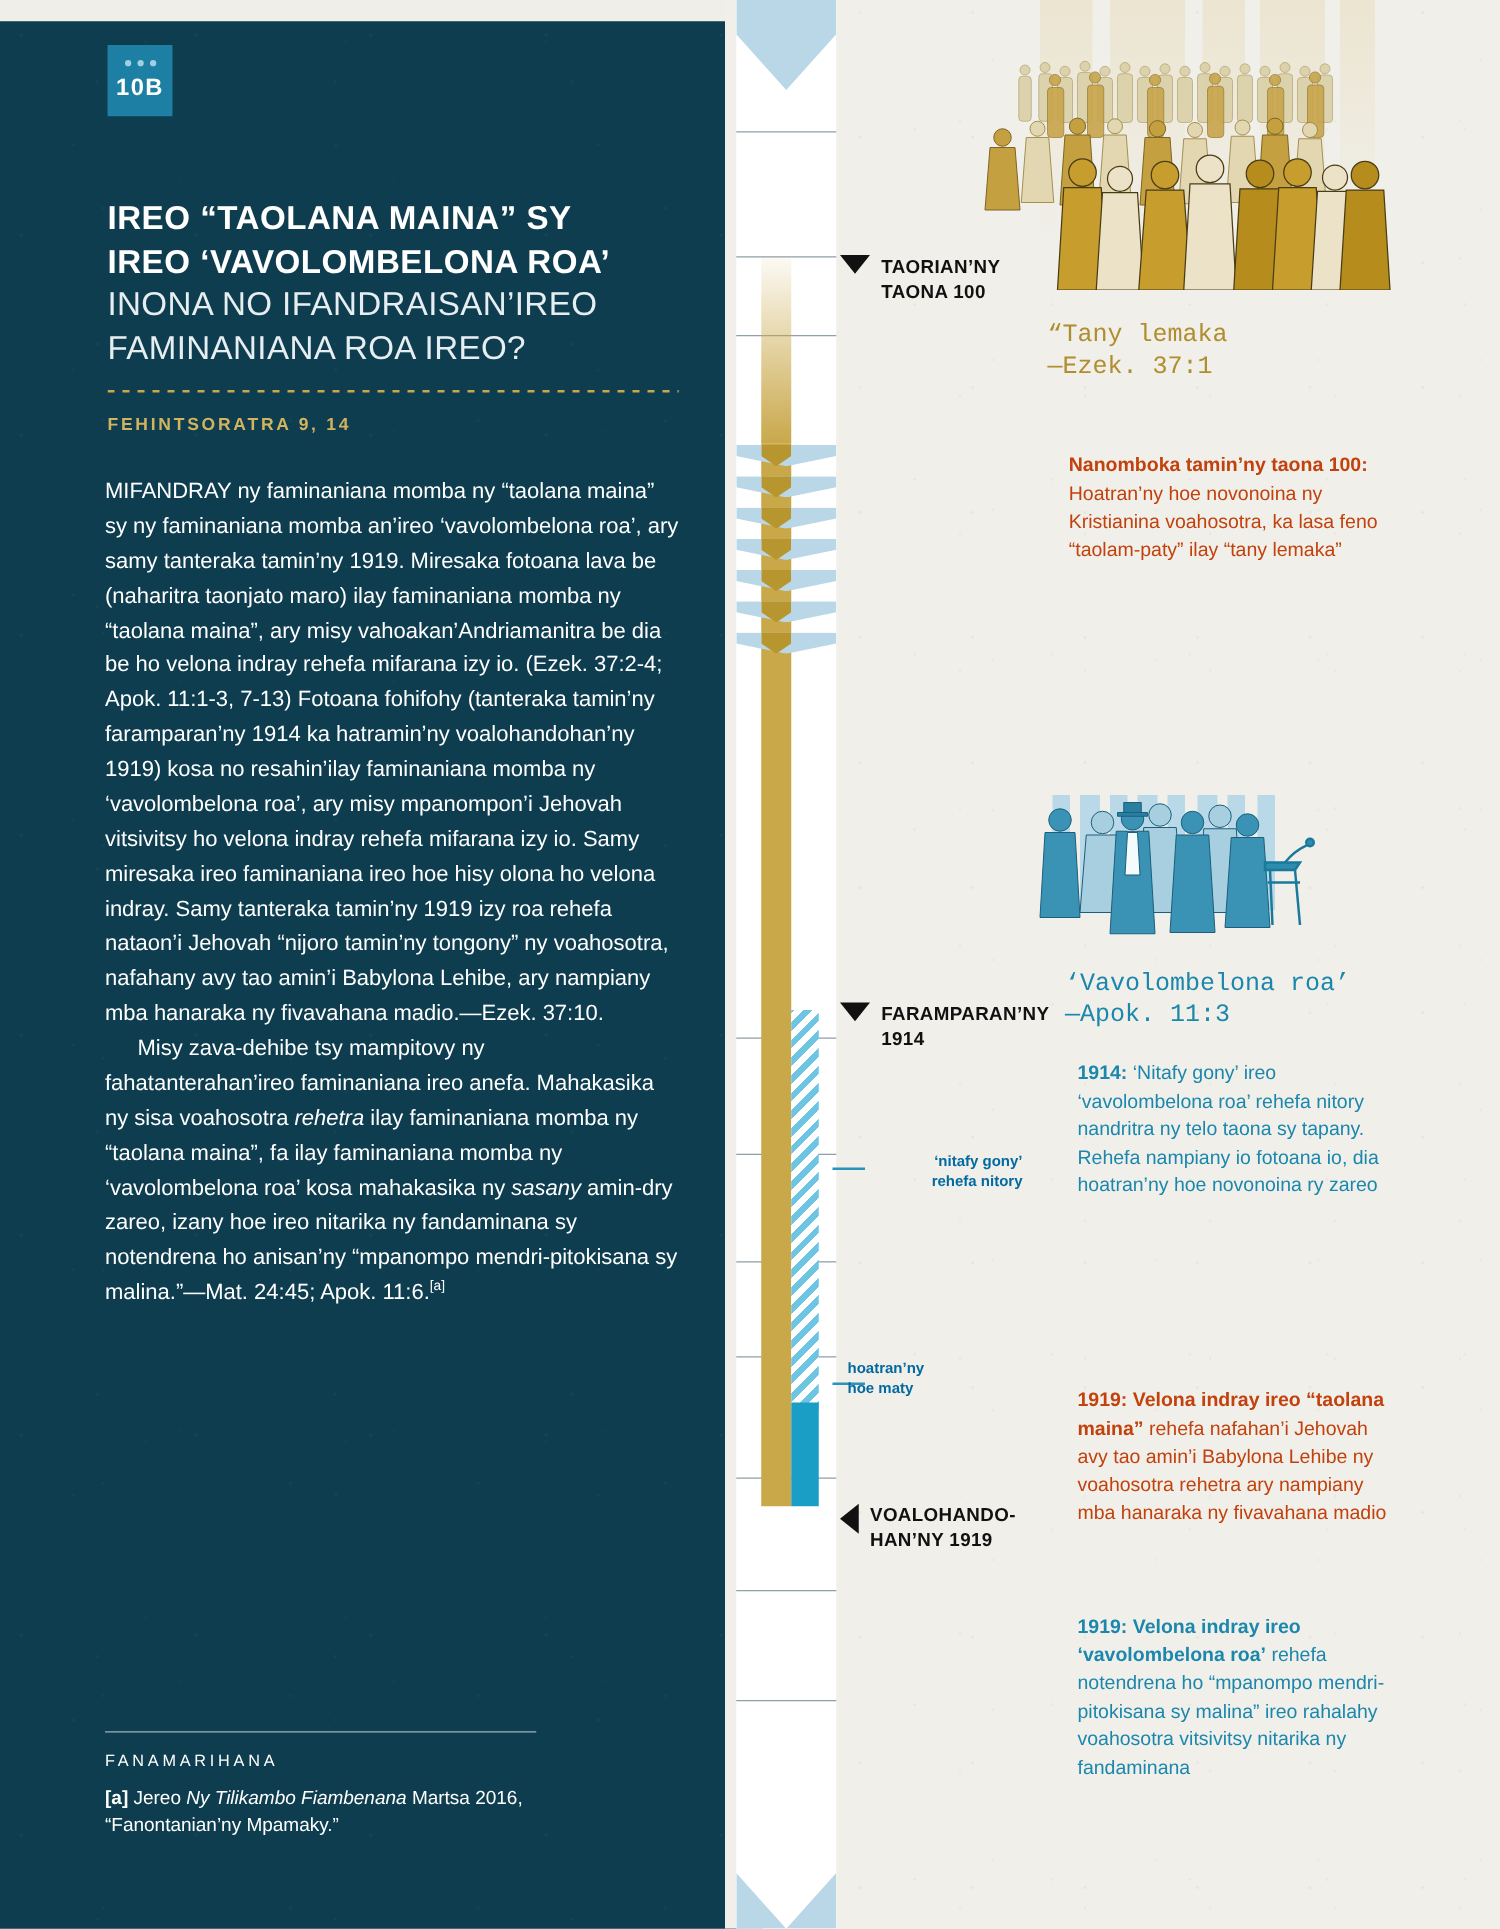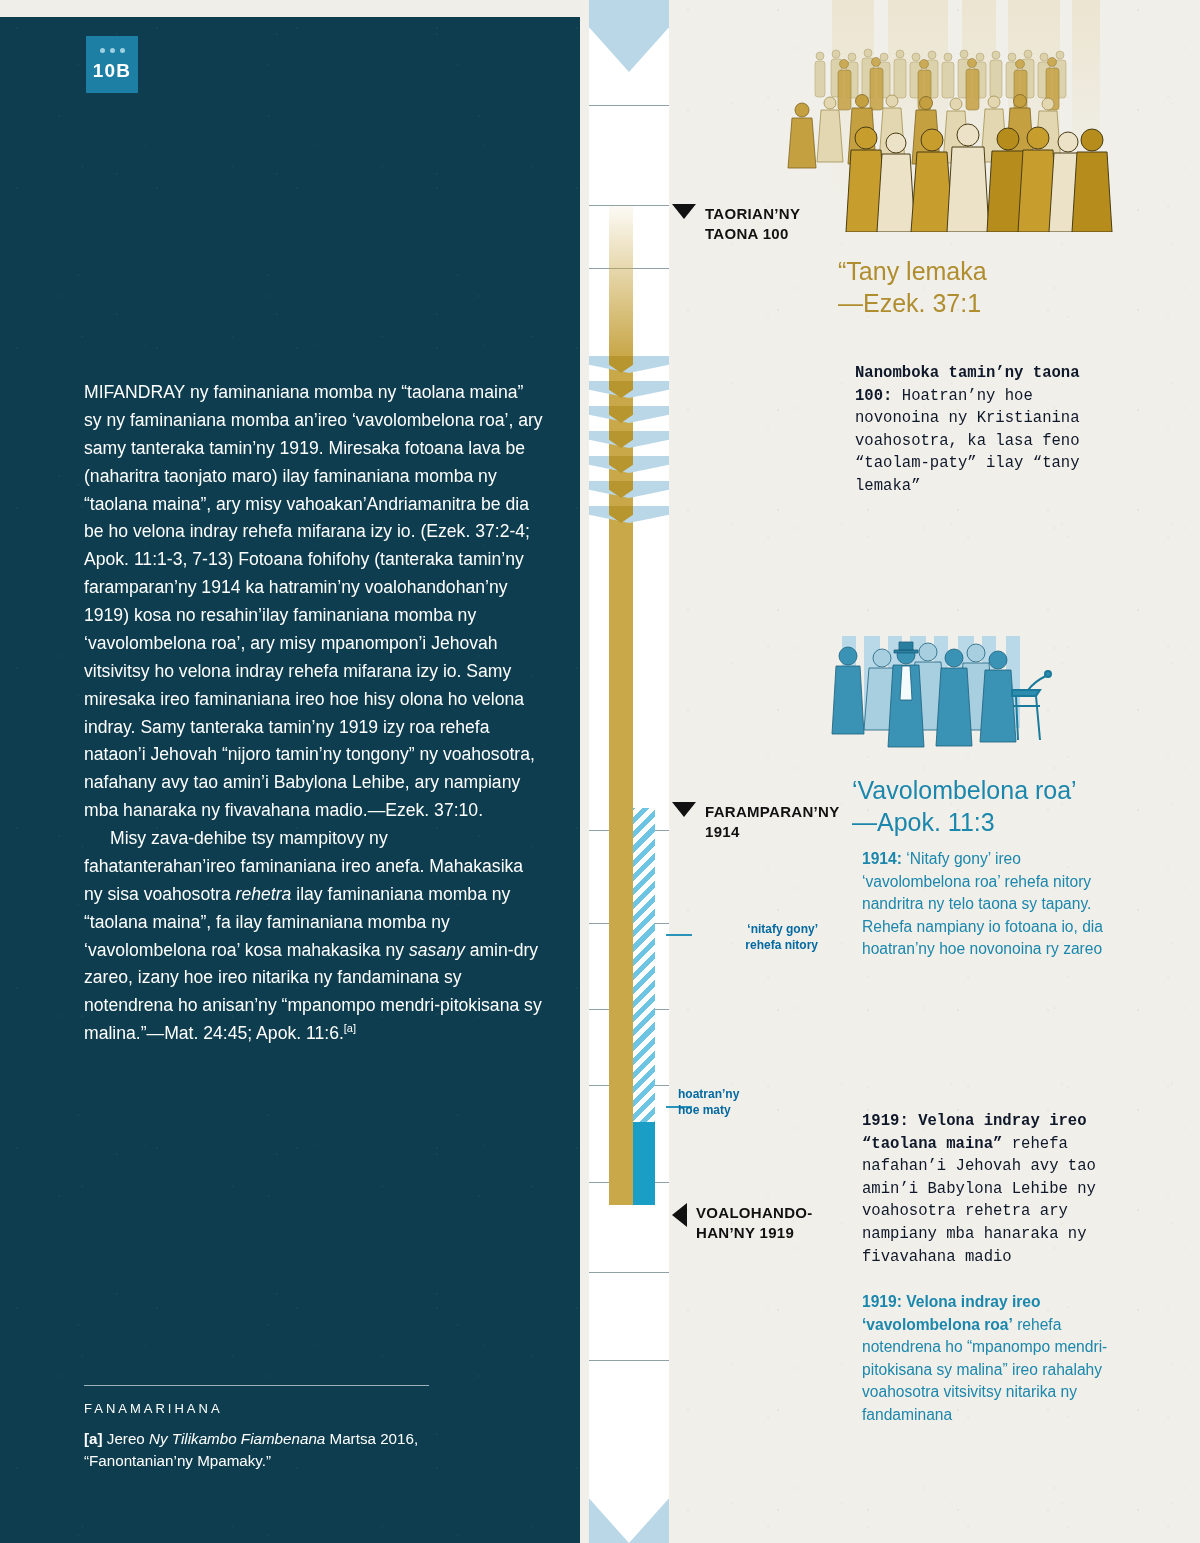--- a/index.html
+++ b/index.html
@@ -162,28 +162,28 @@
     position: absolute; height: 2px; background: #2a93ba;
   }
   .side-note {
     position: absolute; color: #0369a1;
     font-size: 12px; font-weight: bold; line-height: 1.32;
     text-align: right;
   }
 
   
   .callout-serif {
-    position: absolute; font-family: Liberation Sans, sans-serif;
-    font-size: 25px; line-height: 1.26;
+    position: absolute; font-family: Liberation Mono, monospace;
+    font-size: 20px; line-height: 1.26;
   }
   .callout-serif.gold { color: #b08d2e; }
   .callout-serif.blue { color: #1b87ad; }
 
   .note-block { position: absolute; font-size: 15.6px; line-height: 1.45; width: 255px; }
-  .note-block.gold { color: #0f172a; font-family: Liberation Mono, monospace; }
+  .note-block.gold { color: #c2410c; }
   .note-block.blue { color: #1b87ad; }
   .note-block b { font-weight: bold; }
 
   
   #illo-crowd { position: absolute; left: 780px; top: 0; width: 400px; height: 232px; }
   #illo-men   { position: absolute; left: 820px; top: 628px; width: 250px; height: 140px; }
 </style>
 </head>
 <body>
 
@@ -191,20 +191,28 @@
 
   <div id="page-tab">
     <span class="dots">
         <i></i>
         <i></i>
         <i></i>
       </span>
     <span class="num">10B</span>
   </div>
 
+  <div id="title-block">
+    <div class="title-main">IREO “TAOLANA MAINA” SY</div>
+    <div class="title-main">IREO ‘VAVOLOMBELONA ROA’</div>
+    <div class="title-sub">INONA NO IFANDRAISAN’IREO</div>
+    <div class="title-sub">FAMINANIANA ROA IREO?</div>
+    <div class="dashed-rule"></div>
+    <div class="scripture-ref">FEHINTSORATRA 9, 14</div>
+  </div>
 
   <div id="body-text">
     <p>MIFANDRAY ny faminaniana momba ny “taolana maina” sy ny faminaniana momba an’ireo ‘vavolombelona roa’, ary samy tanteraka tamin’ny 1919. Miresaka fotoana lava be (naharitra taonjato maro) ilay faminaniana momba ny “taolana maina”, ary misy vahoakan’Andriamanitra be dia be ho velona indray rehefa mifarana izy io. (Ezek. 37:2-4; Apok. 11:1-3, 7-13) Fotoana fohifohy (tanteraka tamin’ny faramparan’ny 1914 ka hatramin’ny voalohandohan’ny 1919) kosa no resahin’ilay faminaniana momba ny ‘vavolombelona roa’, ary misy mpanompon’i Jehovah vitsivitsy ho velona indray rehefa mifarana izy io. Samy miresaka ireo faminaniana ireo hoe hisy olona ho velona indray. Samy tanteraka tamin’ny 1919 izy roa rehefa nataon’i Jehovah “nijoro tamin’ny tongony” ny voahosotra, nafahany avy tao amin’i Babylona Lehibe, ary nampiany mba hanaraka ny fivavahana madio.—Ezek. 37:10.</p>
     <p><span>Misy zava-dehibe tsy mampitovy ny fahatanterahan’ireo faminaniana ireo anefa. Mahakasika ny sisa voahosotra </span><i>rehetra</i><span> ilay faminaniana momba ny “taolana maina”, fa ilay faminaniana momba ny ‘vavolombelona roa’ kosa mahakasika ny </span><i>sasany</i><span> amin-dry zareo, izany hoe ireo nitarika ny fandaminana sy notendrena ho anisan’ny “mpanompo mendri-pitokisana sy malina.”—Mat. 24:45; Apok. 11:6.</span><sup>[a]</sup></p>
   </div>
 
   <div id="footnotes">
     <div class="fn-rule"></div>
     <div class="fn-head">FANAMARIHANA</div>
     <div class="fn-body"><b>[a]</b><span> Jereo </span><i>Ny Tilikambo Fiambenana</i><span> Martsa 2016, “Fanontanian’ny Mpamaky.”</span></div>

